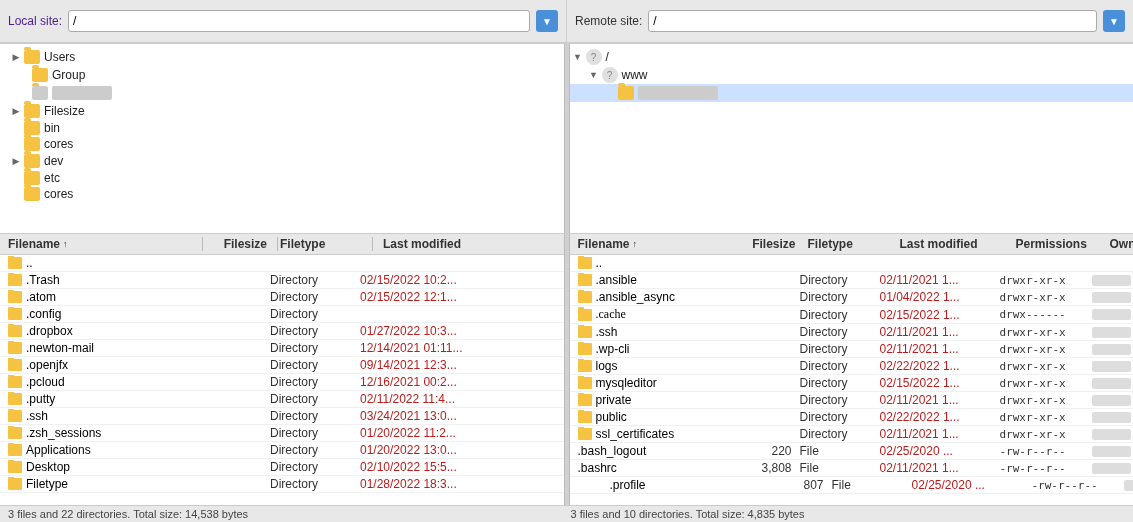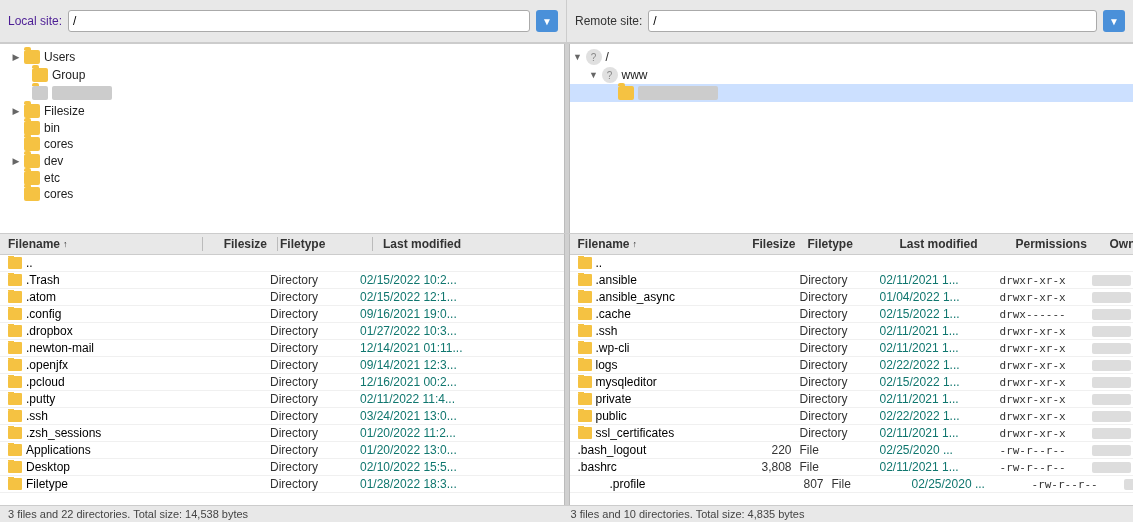--- a/index.html
+++ b/index.html
@@ -178,21 +178,21 @@
       text-align: right;
       padding-right: 8px;
       color: #333;
     }
     .file-row .col-filetype {
       flex: 0 0 90px;
       color: #333;
     }
     .file-row .col-lastmod {
       flex: 1;
-      color: #0f766e;
+      color: #b91c1c;
       white-space: nowrap;
       overflow: hidden;
     }
     .file-row .col-permissions {
       flex: 0 0 100px;
       color: #333;
       font-family: monospace;
       font-size: 11px;
     }
     .file-row .col-owner {
@@ -425,21 +425,20 @@
     <div class="col-filetype">Directory</div>
     <div class="col-lastmod">02/15/2022 12:1...</div>
   </div>
           <div class="file-row">
     <div class="col-filename">
       <span class="small-folder"></span>
       <span>.config</span>
     </div>
     <div class="col-filesize"></div>
     <div class="col-filetype">Directory</div>
-    <div class="col-lastmod">09/16/2021 19:0...</div>
   </div>
           <div class="file-row">
     <div class="col-filename">
       <span class="small-folder"></span>
       <span>.dropbox</span>
     </div>
     <div class="col-filesize"></div>
     <div class="col-filetype">Directory</div>
     <div class="col-lastmod">01/27/2022 10:3...</div>
   </div>
@@ -576,21 +575,21 @@
       <span class="small-folder"></span>
       <span>.ansible_async</span>
     </div>
     <div class="col-filesize" style="flex:0 0 60px;text-align:right;padding-right:8px;"></div>
     <div class="col-filetype" style="flex:0 0 80px;">Directory</div>
     <div class="col-lastmod" style="flex:0 0 120px;">01/04/2022 1...</div>
     <div class="col-permissions" style="flex:0 0 90px;font-family:monospace;font-size:11px;">drwxr-xr-x</div>
     <div class="col-owner" style="flex:1;background:#ddd;color:transparent;border-radius:2px;margin:1px 2px;font-size:10px;">&nbsp;&nbsp;&nbsp;&nbsp;&nbsp;&nbsp;&nbsp;&nbsp;&nbsp;&nbsp;</div>
   </div>
           <div class="file-row remote-row">
-    <div class="col-filename" style="flex:0 0 170px;">
+    <div class="col-filename" style="flex:0 0 170px;font-family:Liberation Serif, serif;">
       <span class="small-folder"></span>
       <span>.cache</span>
     </div>
     <div class="col-filesize" style="flex:0 0 60px;text-align:right;padding-right:8px;"></div>
     <div class="col-filetype" style="flex:0 0 80px;">Directory</div>
     <div class="col-lastmod" style="flex:0 0 120px;">02/15/2022 1...</div>
     <div class="col-permissions" style="flex:0 0 90px;font-family:monospace;font-size:11px;">drwx------</div>
     <div class="col-owner" style="flex:1;background:#ddd;color:transparent;border-radius:2px;margin:1px 2px;font-size:10px;">&nbsp;&nbsp;&nbsp;&nbsp;&nbsp;&nbsp;&nbsp;&nbsp;&nbsp;&nbsp;</div>
   </div>
           <div class="file-row remote-row">

